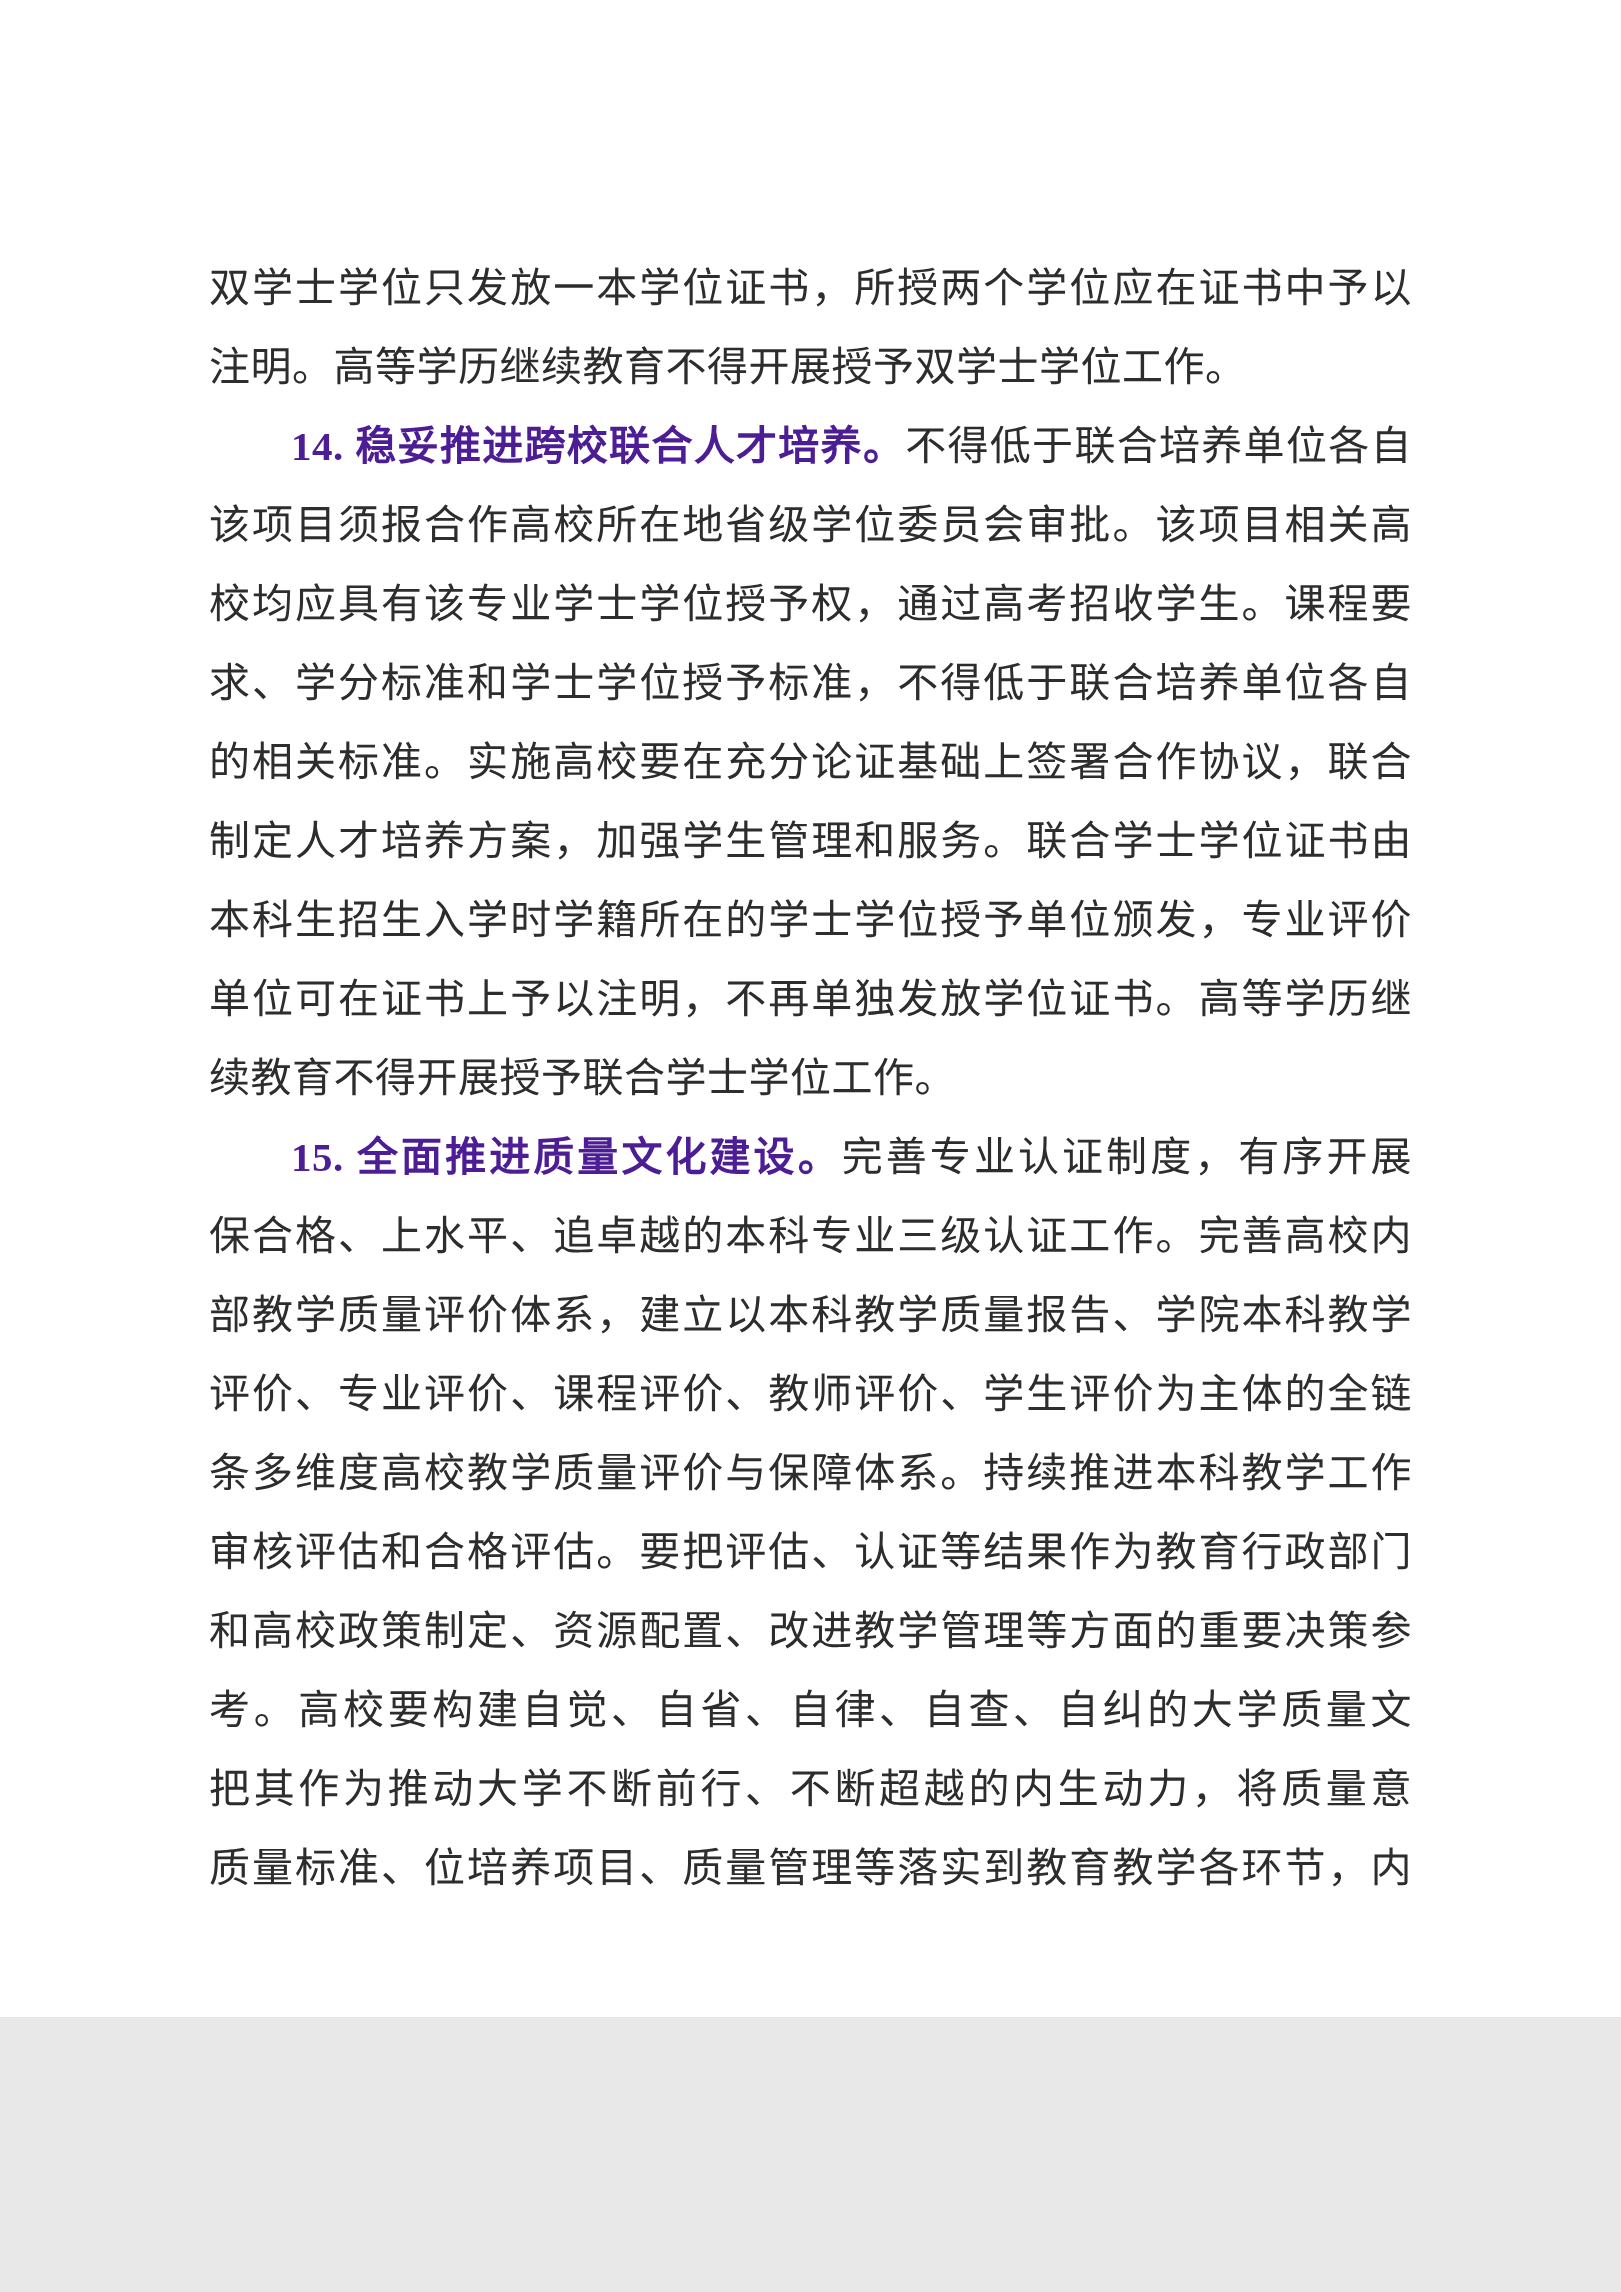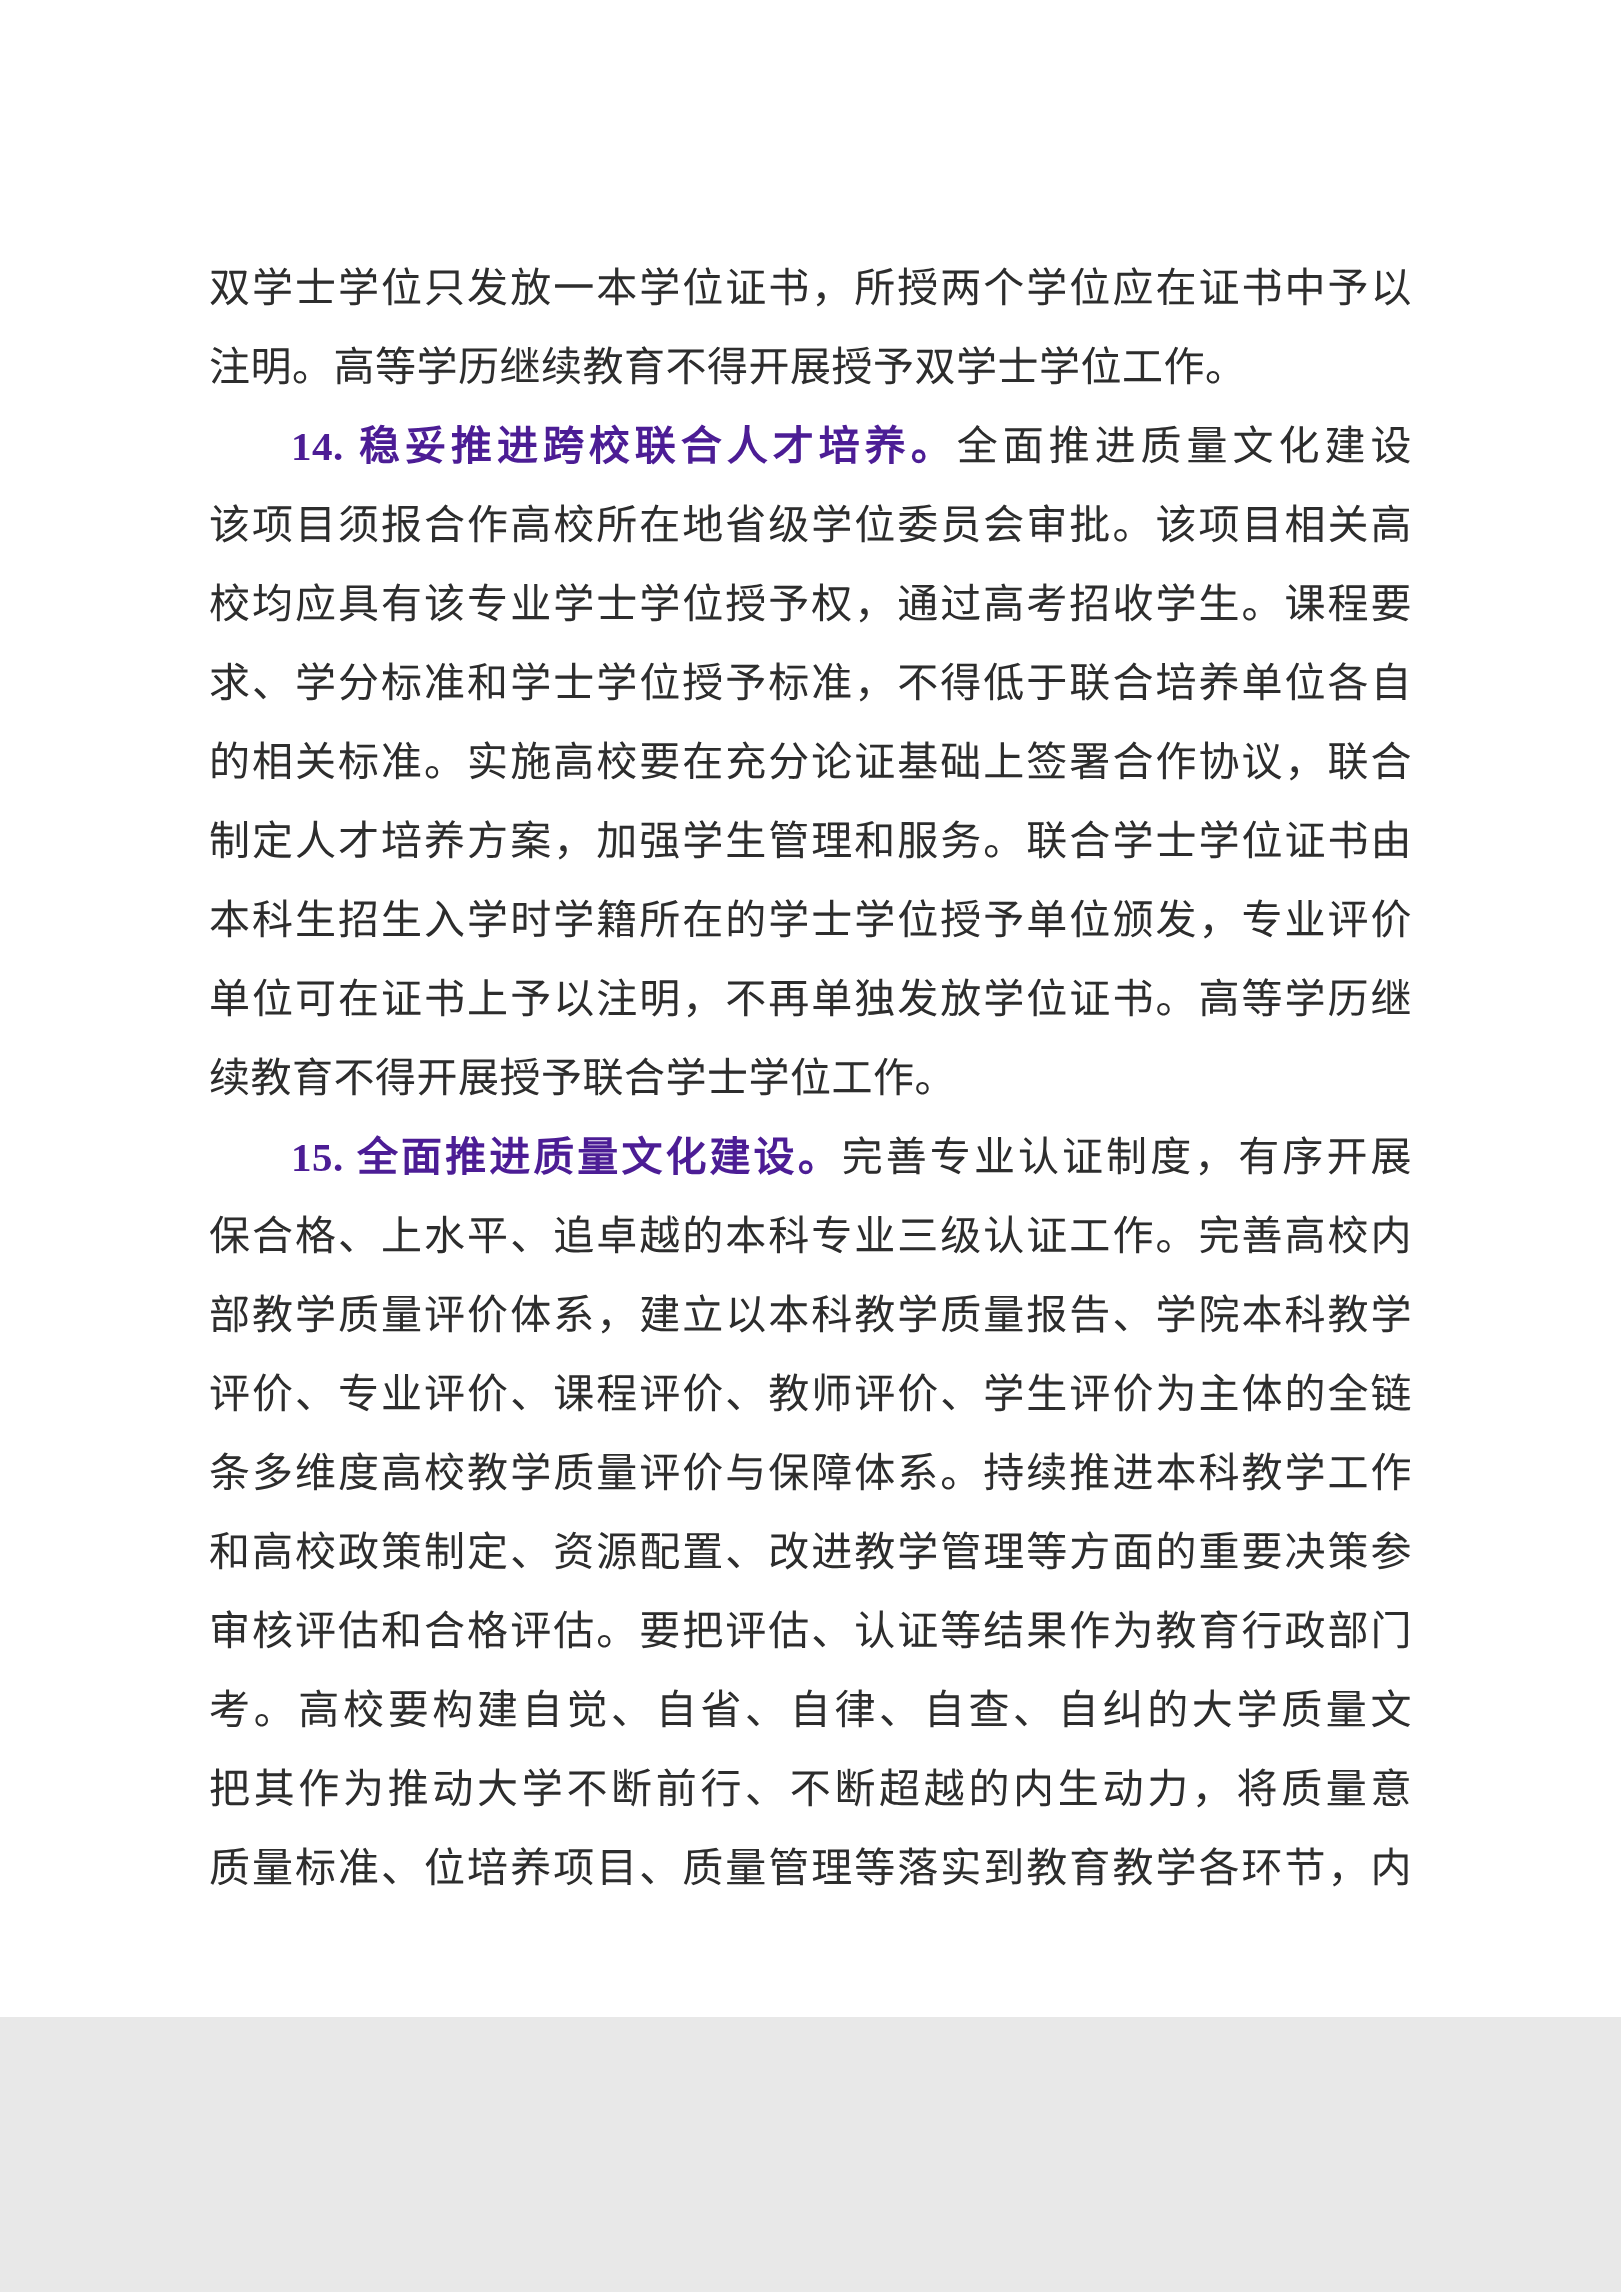--- a/index.html
+++ b/index.html
@@ -47,37 +47,37 @@
 </head>
 <body>
 
 <div class="page">
 
   <div class="doc-body">
 
     <div class="line">双学士学位只发放一本学位证书，所授两个学位应在证书中予以</div>
     <div class="line end">注明。高等学历继续教育不得开展授予双学士学位工作。</div>
 
-    <div class="line indent"><span class="b">14. 稳妥推进跨校联合人才培养。</span><span>全面推进质量文化建设</span></div>
+    <div class="line indent"><span class="b">14. 稳妥推进跨校联合人才培养。</span><span>不得低于联合培养单位各自</span></div>
     <div class="line">该项目须报合作高校所在地省级学位委员会审批。该项目相关高</div>
     <div class="line">校均应具有该专业学士学位授予权，通过高考招收学生。课程要</div>
     <div class="line">求、学分标准和学士学位授予标准，不得低于联合培养单位各自</div>
     <div class="line">的相关标准。实施高校要在充分论证基础上签署合作协议，联合</div>
     <div class="line">制定人才培养方案，加强学生管理和服务。联合学士学位证书由</div>
     <div class="line">本科生招生入学时学籍所在的学士学位授予单位颁发，专业评价</div>
     <div class="line">单位可在证书上予以注明，不再单独发放学位证书。高等学历继</div>
     <div class="line end">续教育不得开展授予联合学士学位工作。</div>
 
     <div class="line indent"><span class="b">15. 全面推进质量文化建设。</span><span>完善专业认证制度，有序开展</span></div>
     <div class="line">保合格、上水平、追卓越的本科专业三级认证工作。完善高校内</div>
     <div class="line">部教学质量评价体系，建立以本科教学质量报告、学院本科教学</div>
     <div class="line">评价、专业评价、课程评价、教师评价、学生评价为主体的全链</div>
     <div class="line">条多维度高校教学质量评价与保障体系。持续推进本科教学工作</div>
+    <div class="line">审核评估和合格评估。要把评估、认证等结果作为教育行政部门</div>
     <div class="line">和高校政策制定、资源配置、改进教学管理等方面的重要决策参</div>
-    <div class="line">审核评估和合格评估。要把评估、认证等结果作为教育行政部门</div>
     <div class="line">考。高校要构建自觉、自省、自律、自查、自纠的大学质量文化，</div>
     <div class="line">把其作为推动大学不断前行、不断超越的内生动力，将质量意识、</div>
     <div class="line">质量标准、位培养项目、质量管理等落实到教育教学各环节，内化</div>
 
   </div>
 
   <div class="footer">—7—</div>
 
 </div>
 

